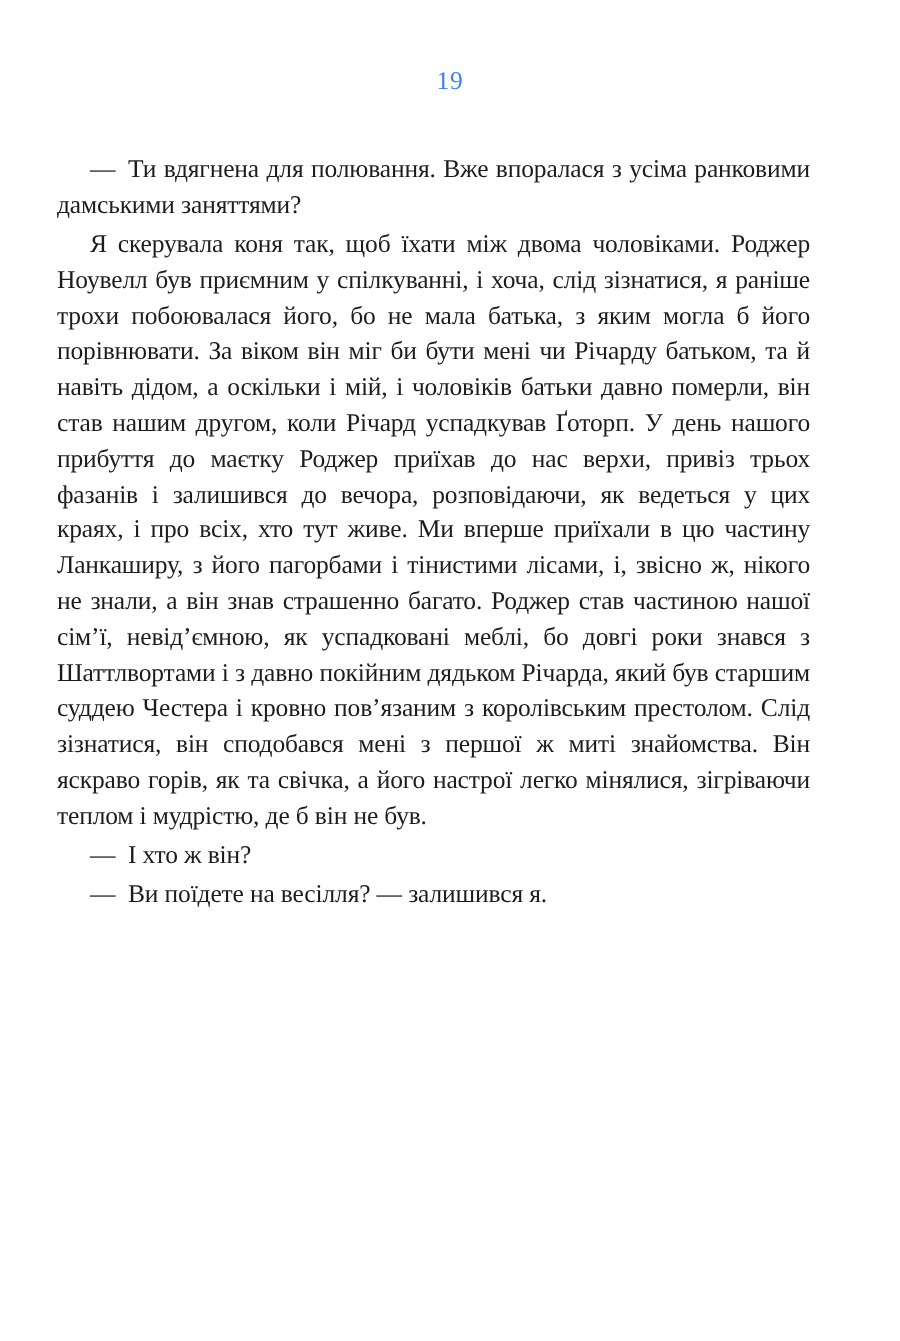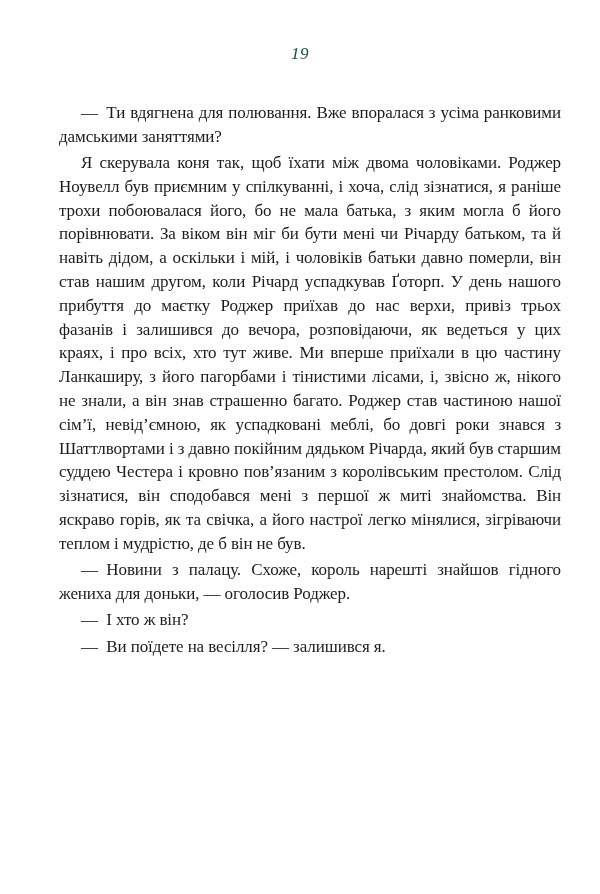--- a/index.html
+++ b/index.html
@@ -15,29 +15,28 @@
       overflow: hidden;
       font-family: "Liberation Serif", serif;
       color: #1c1c1c;
     }
     .page-number {
       position: absolute;
       top: 44px;
       left: 0;
       right: 0;
       text-align: center;
-      font-style: italic;
       font-size: 17px;
       letter-spacing: 0.5px;
-      color: #14532d;
+      color: #3b82f6;
     }
     .page-text {
       position: absolute;
       top: 101px;
-      left: 59px;
+      left: 38px;
       width: 502px;
       font-size: 17px;
       line-height: 23.8px;
       letter-spacing: -0.1px;
       text-align: justify;
       hyphens: auto;
       -webkit-hyphens: auto;
     }
     .para {
       margin: 0 0 2.5px 0;
@@ -46,17 +45,16 @@
   </style>
 </head>
 <body>
 
 <div class="page">
   <div class="page-number">19</div>
 
   <div class="page-text">
     <p class="para">— Ти вдягнена для полювання. Вже впоралася з усіма ранковими дамськими заняттями?</p>
     <p class="para">Я скерувала коня так, щоб їхати між двома чоловіками. Роджер Ноувелл був приємним у спілкуванні, і хоча, слід зізнатися, я раніше трохи побоювалася його, бо не мала батька, з яким могла б його порівнювати. За віком він міг би бути мені чи Річарду батьком, та й навіть дідом, а оскільки і мій, і чоловіків батьки давно померли, він став нашим другом, коли Річард успадкував Ґоторп. У день нашого прибуття до маєтку Роджер приїхав до нас верхи, привіз трьох фазанів і залишився до вечора, розповідаючи, як ведеться у цих краях, і про всіх, хто тут живе. Ми вперше приїхали в цю частину Ланкаширу, з його пагорбами і тінистими лісами, і, звісно ж, нікого не знали, а він знав страшенно багато. Роджер став частиною нашої сім’ї, невід’ємною, як успадковані меблі, бо довгі роки знався з Шаттлвортами і з давно покійним дядьком Річарда, який був старшим суддею Честера і кровно пов’язаним з королівським престолом. Слід зізнатися, він сподобався мені з першої ж миті знайомства. Він яскраво горів, як та свічка, а його настрої легко мінялися, зігріваючи теплом і мудрістю, де б він не був.</p>
-    <p class="para">— Новини з палацу. Схоже, король нарешті знайшов гідного жениха для доньки, — оголосив Роджер.</p>
     <p class="para">— І хто ж він?</p>
     <p class="para">— Ви поїдете на весілля? — залишився я.</p>
   </div>
 </div>
 
 </body></html>

